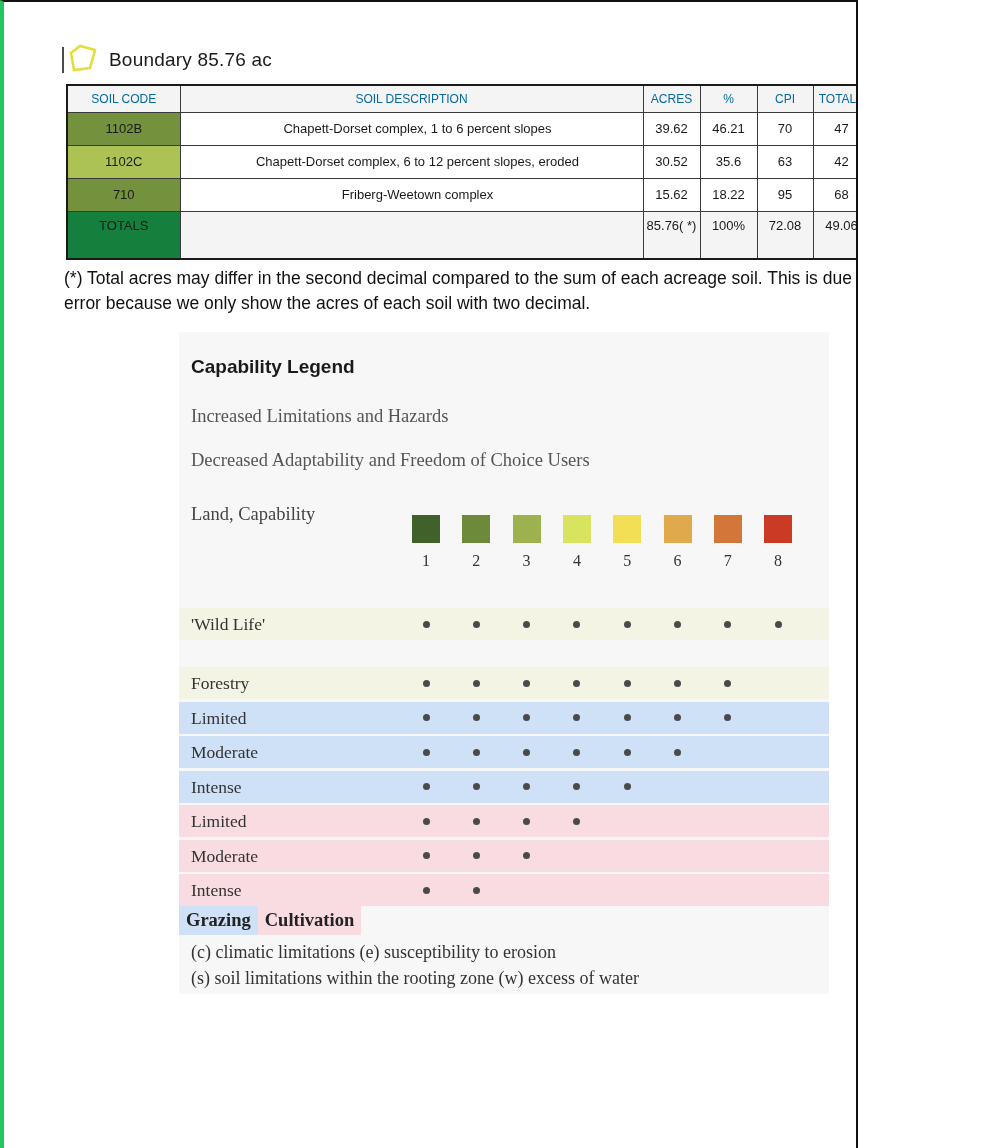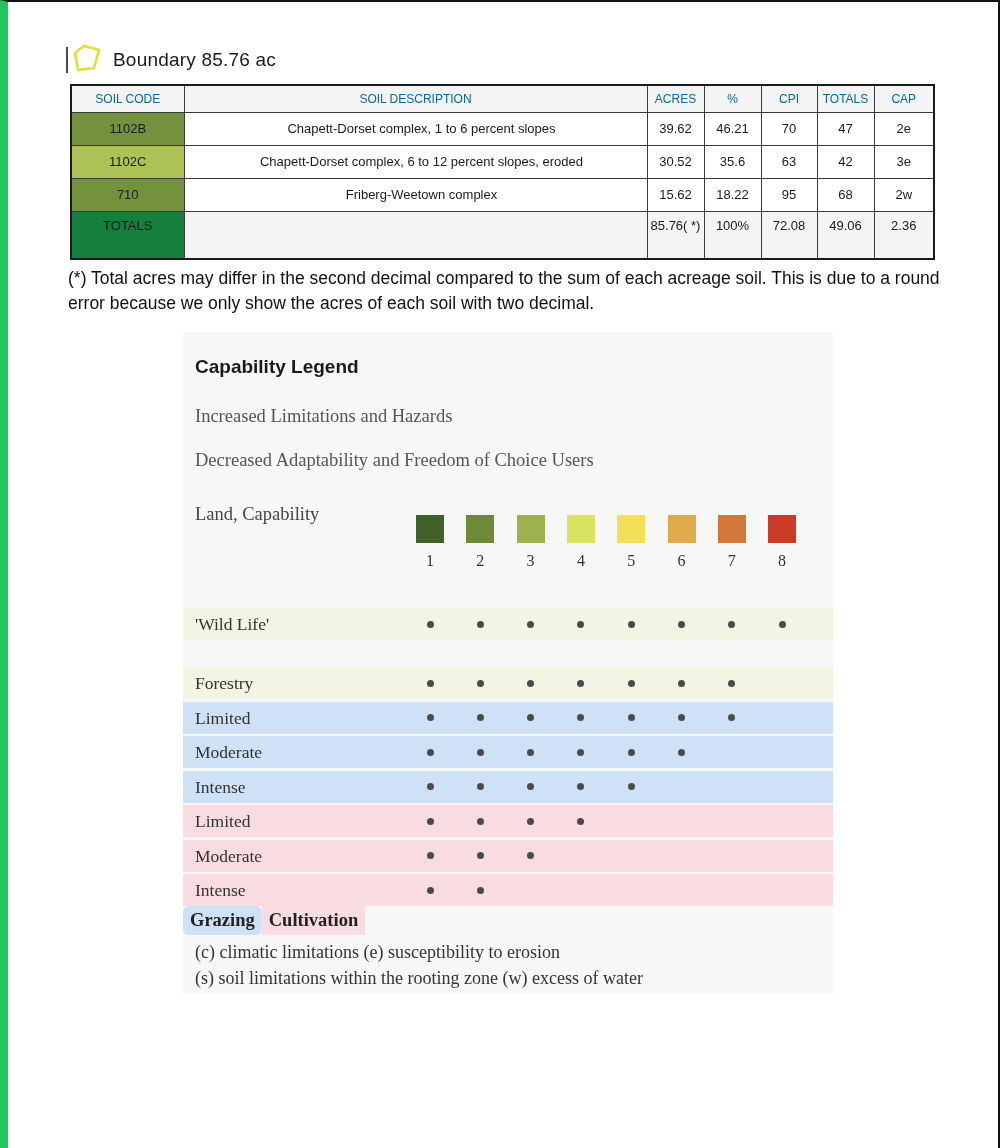--- a/index.html
+++ b/index.html
@@ -1,25 +1,25 @@
 <!DOCTYPE html>
 <html><head>
 <meta charset="utf-8">
 <style>
   * { margin: 0; padding: 0; box-sizing: border-box; }
   html, body { background: #ffffff; }
   body { font-family: "Liberation Sans", sans-serif; }
 
   .page {
     position: relative;
-    width: 1000px;
+    width: 858px;
     height: 1148px;
     background: #ffffff;
     border-top: 2px solid #111;
-    border-left: 8px solid #22c55e;
+    border-left: 4px solid #22c55e;
     border-right: 2px solid #111;
     overflow: hidden;
   }
 
   
   .boundary-header { position: absolute; left: 58px; top: 42px; height: 32px; display: flex; align-items: center; }
   .cursor-bar { display: inline-block; width: 2px; height: 26px; background: #4a4a4a; margin-right: 5px; }
   .poly-icon { display: inline-block; margin-right: 10px; }
   .boundary-title { font-size: 19px; color: #1a1a1a; letter-spacing: 0.2px; }
 
@@ -83,21 +83,21 @@
     position: absolute; left: 12px; top: 50%; transform: translateY(-50%);
     font-family: "Liberation Serif", serif; font-size: 17.5px; color: #333;
   }
   .dot { position: absolute; top: 12.5px; width: 7px; height: 7px; border-radius: 50%; background: #4a4a4a; }
 
   .group-tags { position: absolute; left: 0; top: 574px; display: flex; }
   .group-tag {
     height: 29px; display: flex; align-items: center; padding: 0 7px;
     font-family: "Liberation Serif", serif; font-weight: bold; font-size: 18.5px; color: #222;
   }
-  .group-tag.t-grazing { background: #cfe1f6; border-radius: 6px; }
+  .group-tag.t-grazing { background: #cfe1f6; }
   .group-tag.t-cultivation { background: #f8dce1; }
 
   .legend-footnote {
     position: absolute; left: 12px; width: 620px;
     font-family: "Liberation Serif", serif; font-size: 18px; color: #333;
   }
   .legend-footnote.f1 { top: 610px; }
   .legend-footnote.f2 { top: 636px; }
 </style>
 </head>

